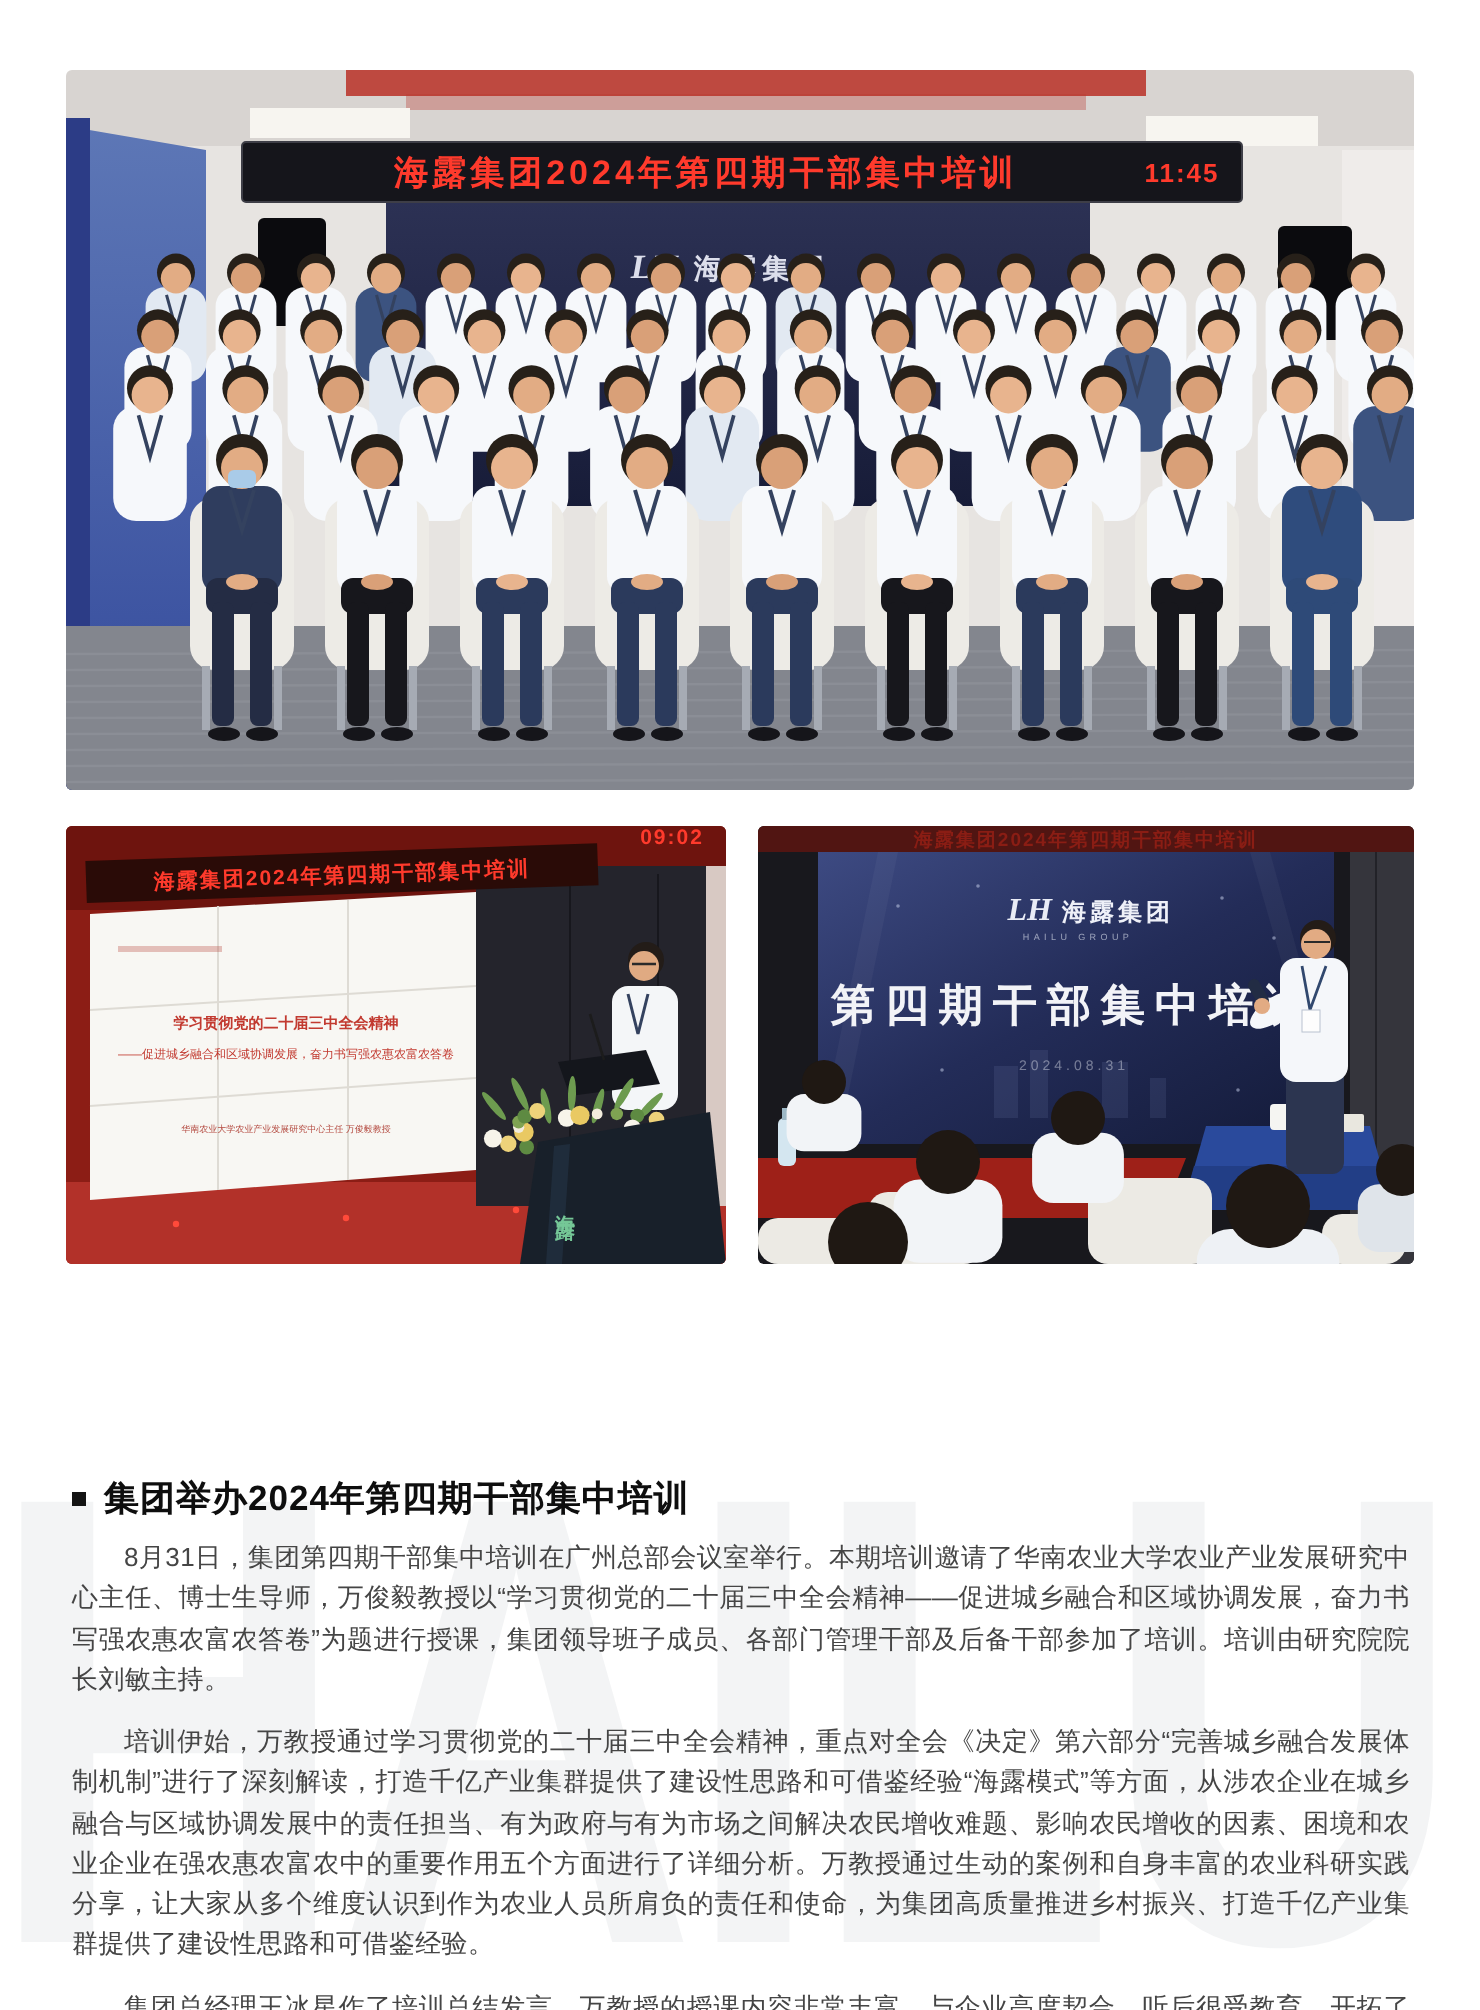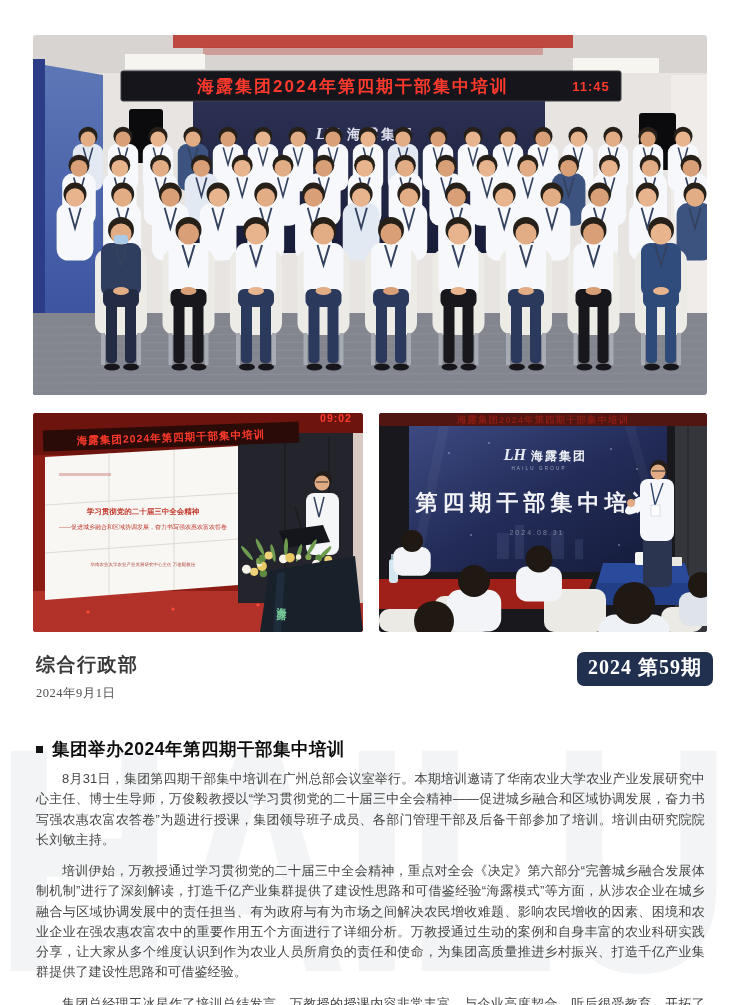--- a/index.html
+++ b/index.html
@@ -560,27 +560,20 @@
           <rect x="299.9" y="179.15" width="44.199999999999996" height="33.800000000000004" rx="10.4" fill="#dfe4ea"></rect>
           <circle cx="322" cy="172" r="13" fill="#1f1813"></circle>
           <rect x="219.3" y="201.55" width="71.39999999999999" height="54.6" rx="16.8" fill="#eef1f5"></rect>
           <circle cx="255" cy="190" r="21" fill="#1f1813"></circle>
           <rect x="21" y="219" width="68" height="52" rx="16" fill="#f2f4f7"></rect>
           <circle cx="55" cy="208" r="20" fill="#1f1813"></circle>
         </g>
     </svg>
   </figure>
 
-  <header class="meta">
-    <div class="meta-left">
-      <div class="dept">综合行政部</div>
-      <div class="pub-date">2024年9月1日</div>
-    </div>
-    <div class="badge">2024 第59期</div>
-  </header>
 
   <section class="article">
     <h1 class="headline">
       <span class="bullet"></span>
       <span>集团举办2024年第四期干部集中培训</span>
     </h1>
     <p class="first">8月31日，集团第四期干部集中培训在广州总部会议室举行。本期培训邀请了华南农业大学农业产业发展研究中心主任、博士生导师，万俊毅教授以“学习贯彻党的二十届三中全会精神——促进城乡融合和区域协调发展，奋力书写强农惠农富农答卷”为题进行授课，集团领导班子成员、各部门管理干部及后备干部参加了培训。培训由研究院院长刘敏主持。</p>
     <p>培训伊始，万教授通过学习贯彻党的二十届三中全会精神，重点对全会《决定》第六部分“完善城乡融合发展体制机制”进行了深刻解读，打造千亿产业集群提供了建设性思路和可借鉴经验“海露模式”等方面，从涉农企业在城乡融合与区域协调发展中的责任担当、有为政府与有为市场之间解决农民增收难题、影响农民增收的因素、困境和农业企业在强农惠农富农中的重要作用五个方面进行了详细分析。万教授通过生动的案例和自身丰富的农业科研实践分享，让大家从多个维度认识到作为农业人员所肩负的责任和使命，为集团高质量推进乡村振兴、打造千亿产业集群提供了建设性思路和可借鉴经验。</p>
     <p>集团总经理王冰星作了培训总结发言，万教授的授课内容非常丰富、与企业高度契合，听后很受教育，开拓了视野，凝聚了共识。希望大家进一步明确认识和作为，共同谱写新时代海露事业高质量发展新篇章。</p>
   </section>

